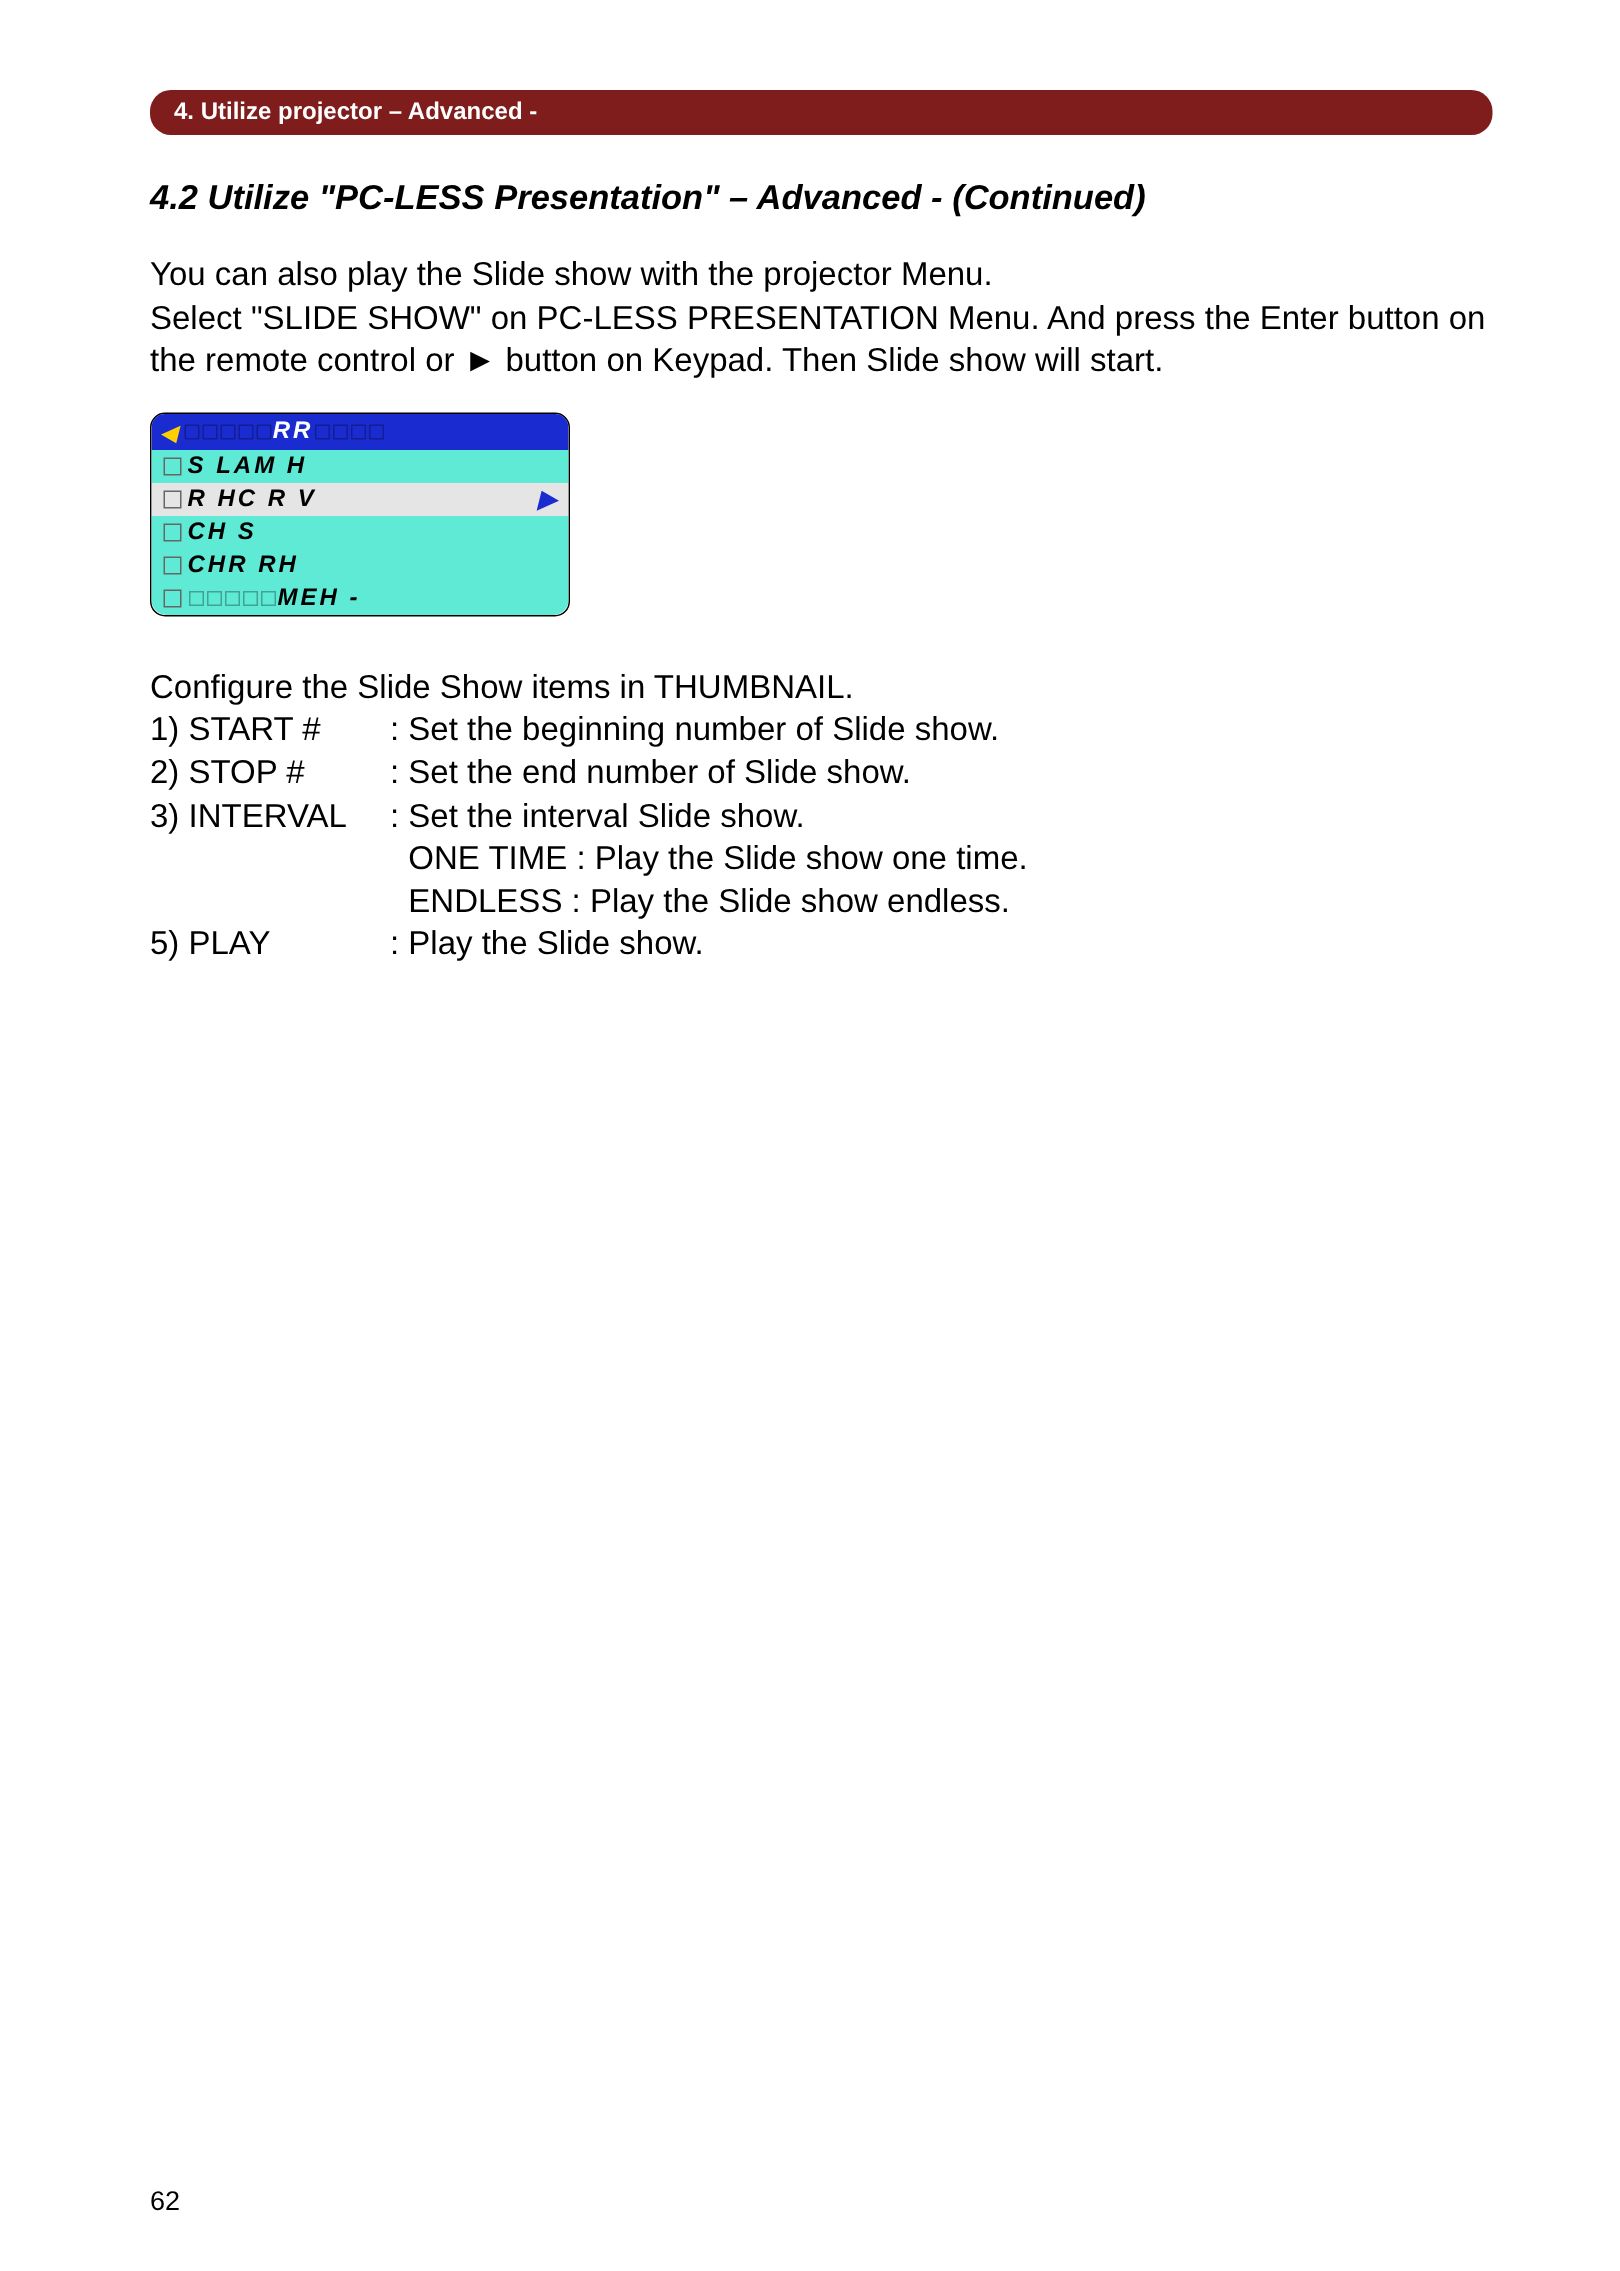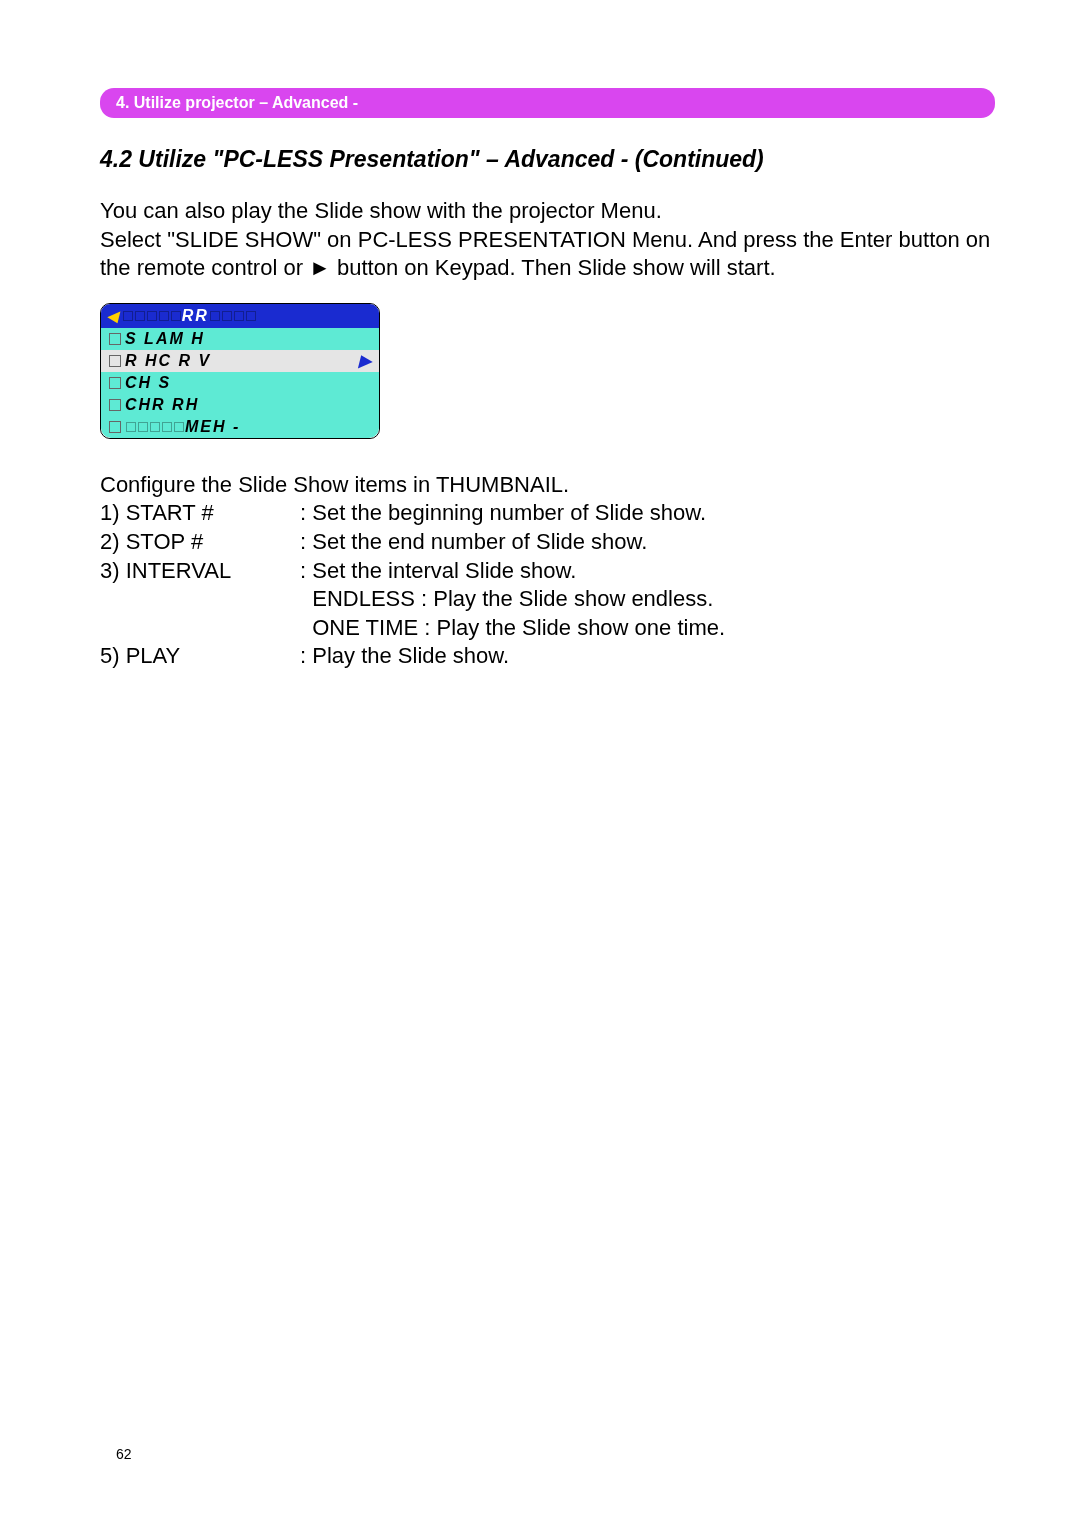--- a/index.html
+++ b/index.html
@@ -10,30 +10,29 @@
     body {
       width: 1080px;
       height: 1514px;
       background: #ffffff;
       font-family: Arial, Helvetica, sans-serif;
       padding: 60px 85px 40px 100px;
       position: relative;
       color: #000;
     }
     .section-tab {
-      background: #d946ef;
+      background: #7f1d1d;
       color: #ffffff;
       font-weight: bold;
       font-size: 16px;
       padding: 6px 16px;
       border-radius: 14px;
       display: inline-block;
       width: 100%;
       margin-bottom: 28px;
-      margin-top: 28px;
     }
     .section-title {
       font-weight: bold;
       font-style: italic;
       font-size: 23px;
       margin-bottom: 24px;
     }
     .body-text {
       font-size: 22px;
       line-height: 1.3;
@@ -95,35 +94,33 @@
       border: 1px solid #666;
       margin-right: 4px;
       vertical-align: middle;
     }
     .config-list {
       font-size: 22px;
       line-height: 1.3;
     }
     .config-row {
       display: flex;
-      gap: 40px;
     }
     .config-key {
       width: 160px;
       flex-shrink: 0;
     }
     .config-val {
       flex: 1;
     }
     .page-number {
       position: absolute;
-      bottom: 52px;
+      bottom: 36px;
       left: 100px;
-      font-size: 14px;
-      margin-left: 16px;
+      font-size: 18px;
     }
     .sq {
       display: inline-block;
       width: 10px;
       height: 10px;
       border: 1px solid rgba(0,0,0,0.3);
       margin: 0 1px;
     }
   </style>
 </head>
@@ -189,25 +186,25 @@
   <div class="config-row">
     <span class="config-key">2) STOP #</span>
     <span class="config-val">: Set the end number of Slide show.</span>
   </div>
   <div class="config-row">
     <span class="config-key">3) INTERVAL</span>
     <span class="config-val">: Set the interval Slide show.</span>
   </div>
   <div class="config-row">
     <span class="config-key"></span>
+    <span class="config-val" style="white-space: pre;">  ONE TIME : Play the Slide show one time.</span>
+  </div>
+  <div class="config-row">
+    <span class="config-key"></span>
     <span class="config-val" style="white-space: pre;">  ENDLESS : Play the Slide show endless.</span>
-  </div>
-  <div class="config-row">
-    <span class="config-key"></span>
-    <span class="config-val" style="white-space: pre;">  ONE TIME : Play the Slide show one time.</span>
   </div>
   <div class="config-row">
     <span class="config-key">5) PLAY</span>
     <span class="config-val">: Play the Slide show.</span>
   </div>
 </div>
 
 <div class="page-number">62</div>
 
 

